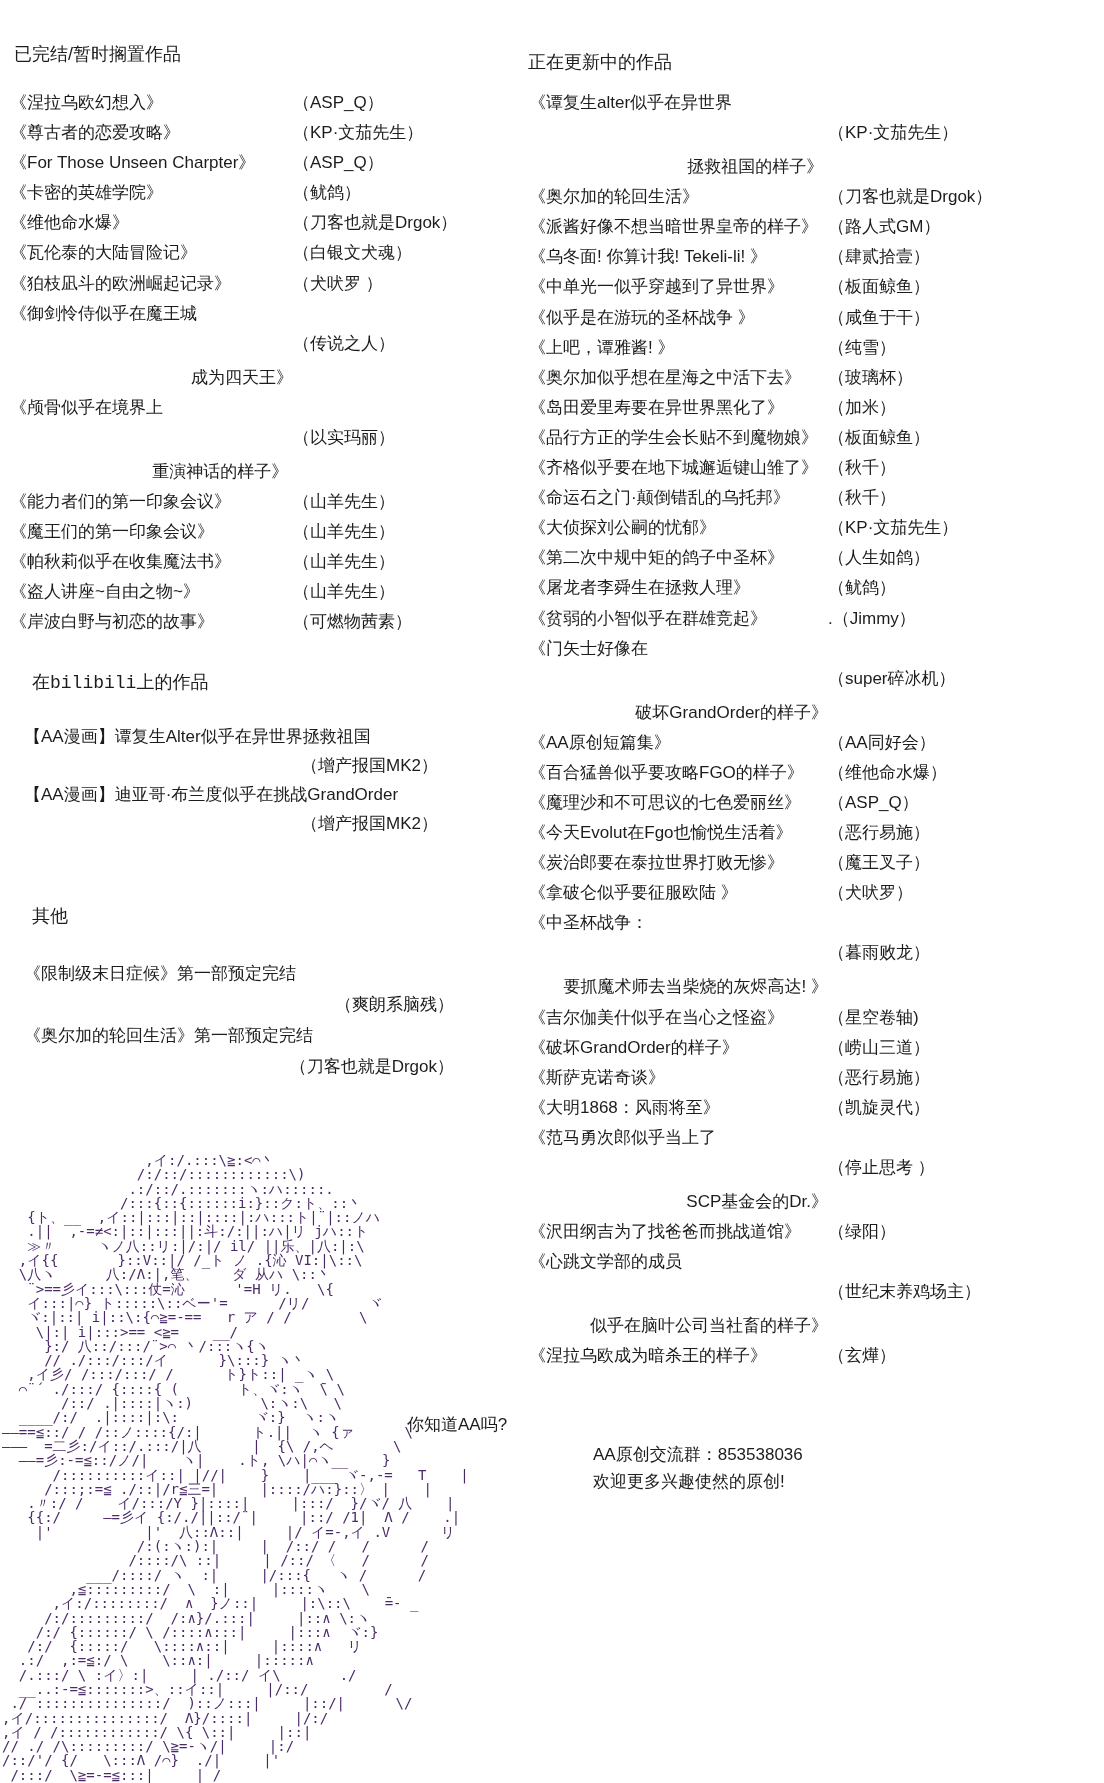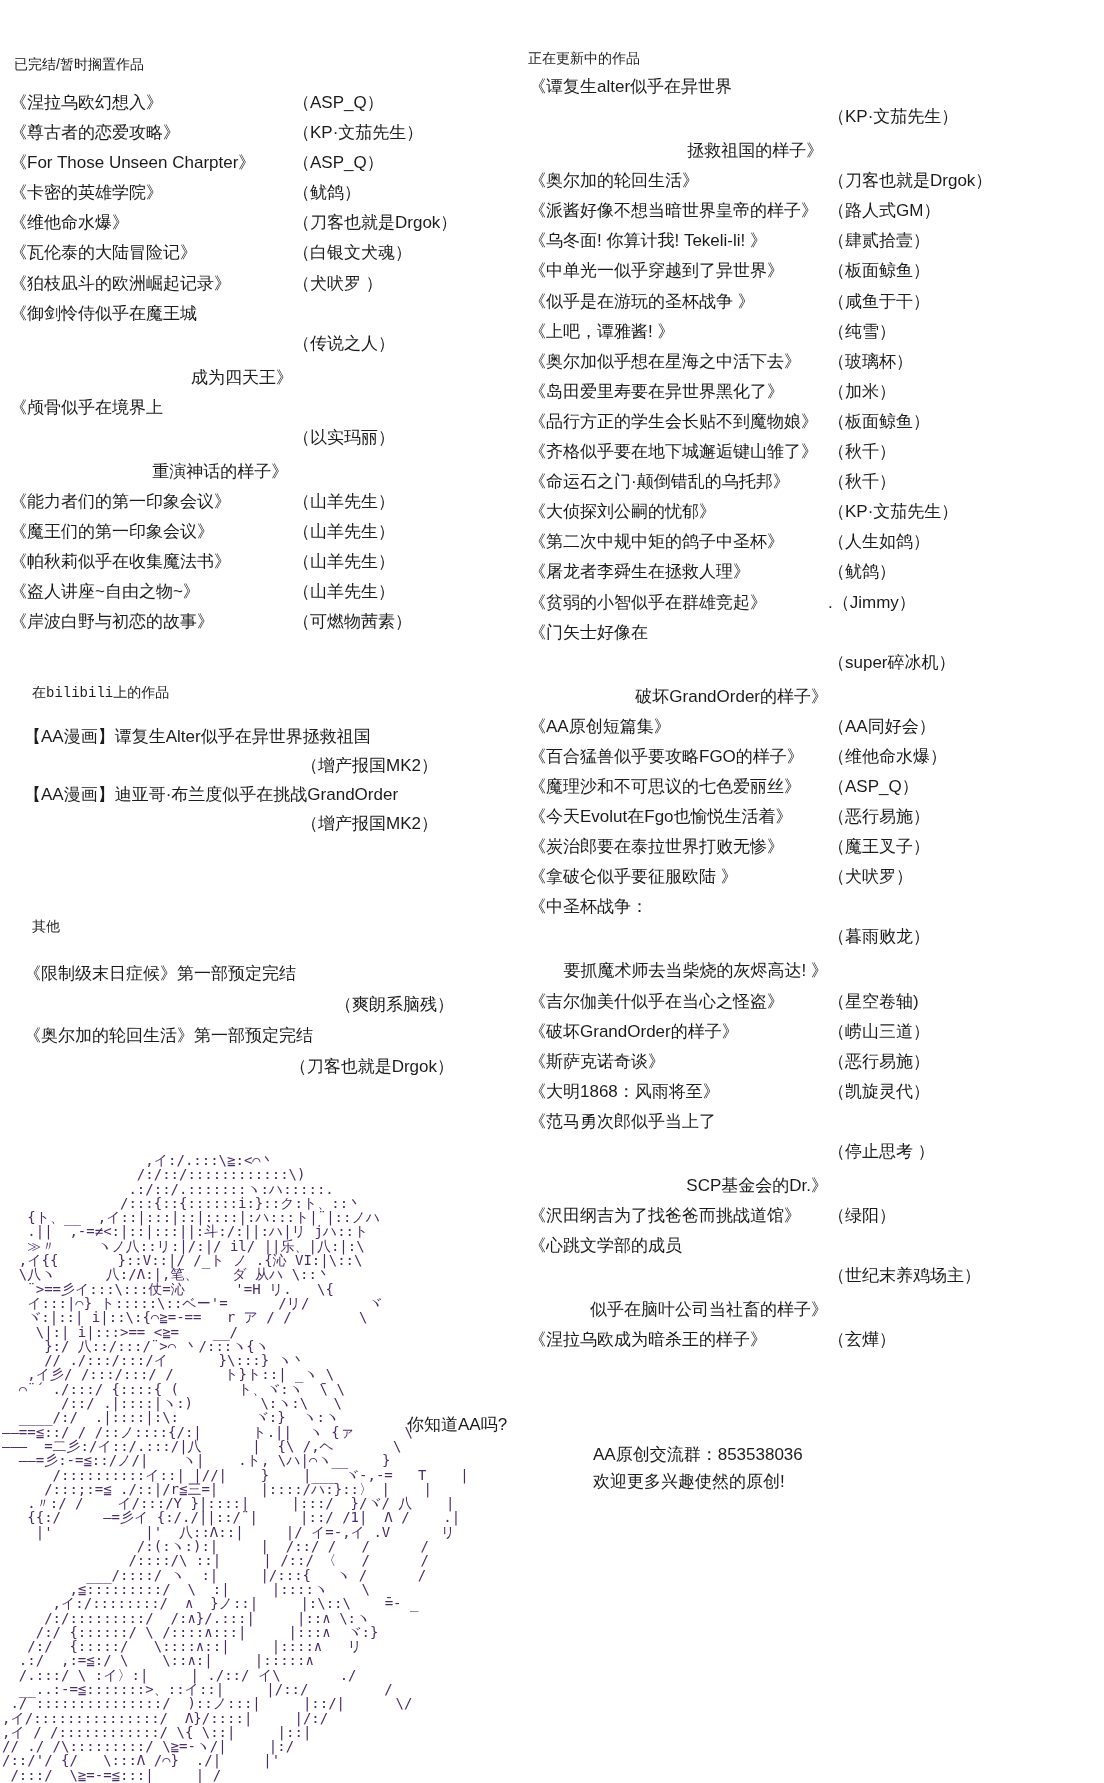--- a/index.html
+++ b/index.html
@@ -1,19 +1,19 @@
 <!DOCTYPE html>
 <html><head>
 <meta charset="utf-8">
 <style>
   * { margin:0; padding:0; box-sizing:border-box; }
   html,body { width:1104px; height:1783px; background:#ffffff; overflow:hidden; }
   body { position:relative; font-family:"Liberation Sans","DejaVu Sans",sans-serif; color:#1c1c1c; }
   .abs { position:absolute; }
-  .heading { font-size:14px; line-height:1.1; white-space:pre;margin-top:12px; }
+  .heading { font-size:18px; line-height:1.1; white-space:pre; }
   .worklist { position:absolute; font-size:17px; }
   .work-row { display:flex; line-height:30.1px; white-space:pre; }
   .work-row .t { flex:0 0 auto; }
   .left-list .t { width:283px; }
   .right-list .t { width:299px; }
   .work-row[data-variant="w"] .t { text-align:right;margin-top:34px; }
   .work-row .a { flex:0 0 auto; }
   .notelist { position:absolute; font-size:17px; }
   .note-row { line-height:29px; white-space:pre; }
   .note-row[data-align="right"] { text-align:right; }
@@ -90,23 +90,23 @@
     <div class="work-row" data-variant="n">
     <span class="t">《盗人讲座~自由之物~》</span>
     <span class="a">（山羊先生）</span>
   </div>
     <div class="work-row" data-variant="n">
     <span class="t">《岸波白野与初恋的故事》</span>
     <span class="a">（可燃物茜素）</span>
   </div>
   </div>
 
-<div class="abs heading" style="left:528px; top:39px;text-align:center;">正在更新中的作品</div>
-
-<div class="worklist right-list" style="left:529px; top:72px; width:575px;">
+<div class="abs heading" style="left:528px; top:53px;text-align:center;">正在更新中的作品</div>
+
+<div class="worklist right-list" style="left:529px; top:88px; width:575px;">
 
 <div class="work-row" data-variant="n">
     <span class="t">《谭复生alter似乎在异世界</span>
     <span class="a"></span>
   </div>
     <div class="work-row" data-variant="w">
     <span class="t">拯救祖国的样子》 </span>
     <span class="a">（KP·文茄先生）</span>
   </div>
     <div class="work-row" data-variant="n">

